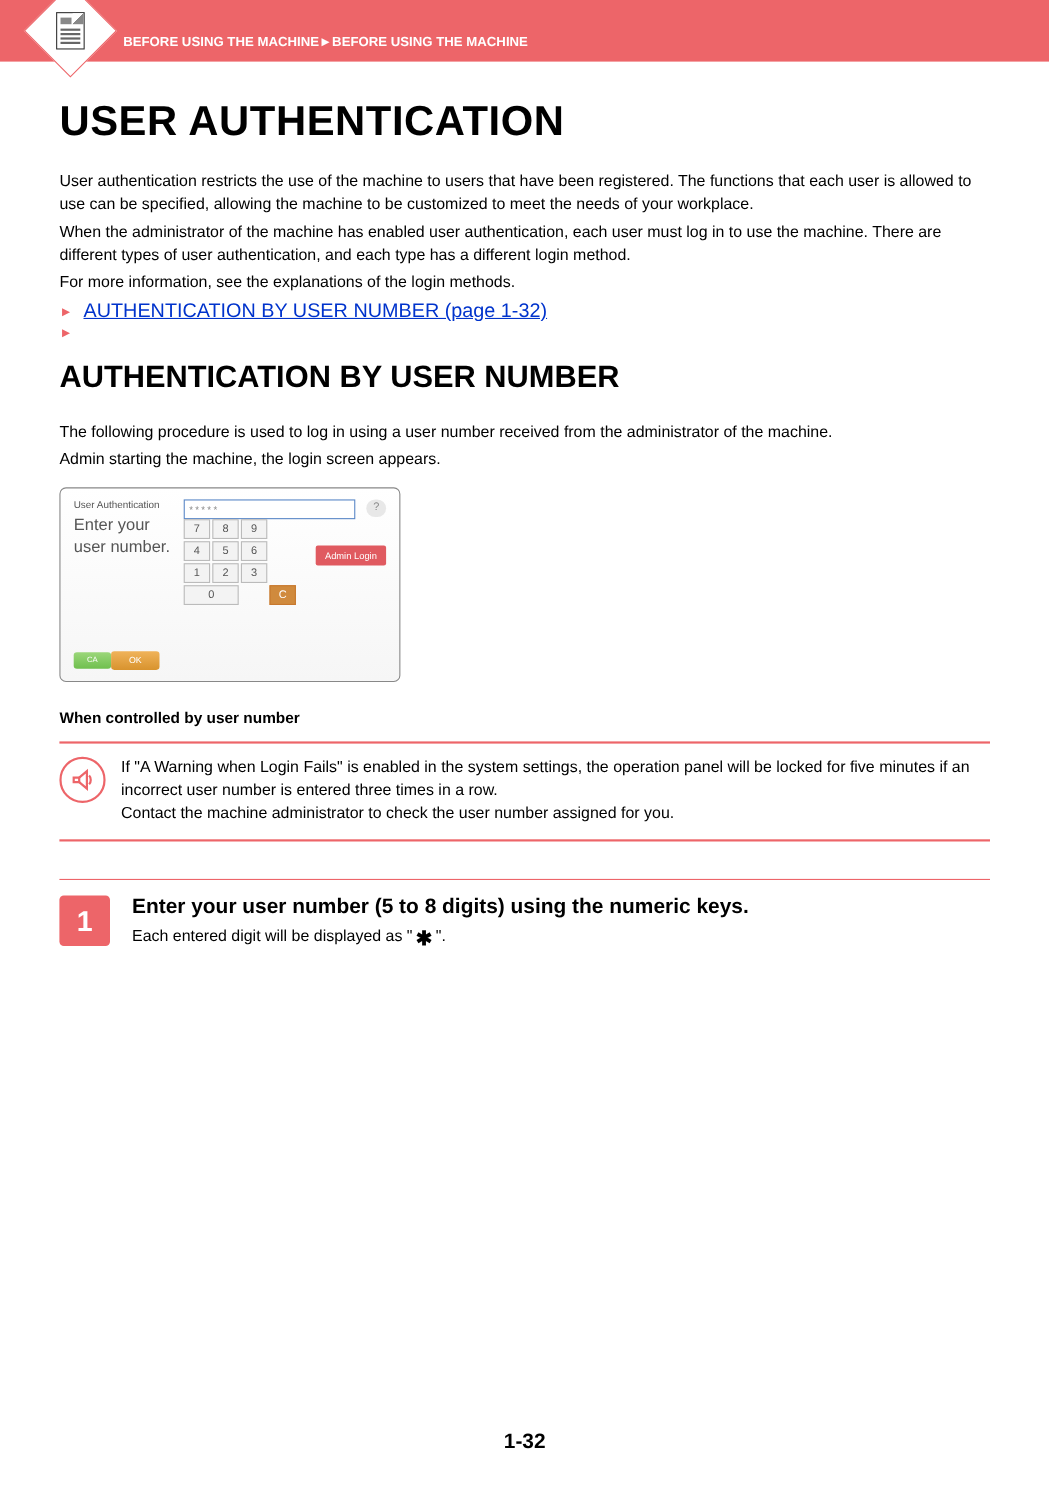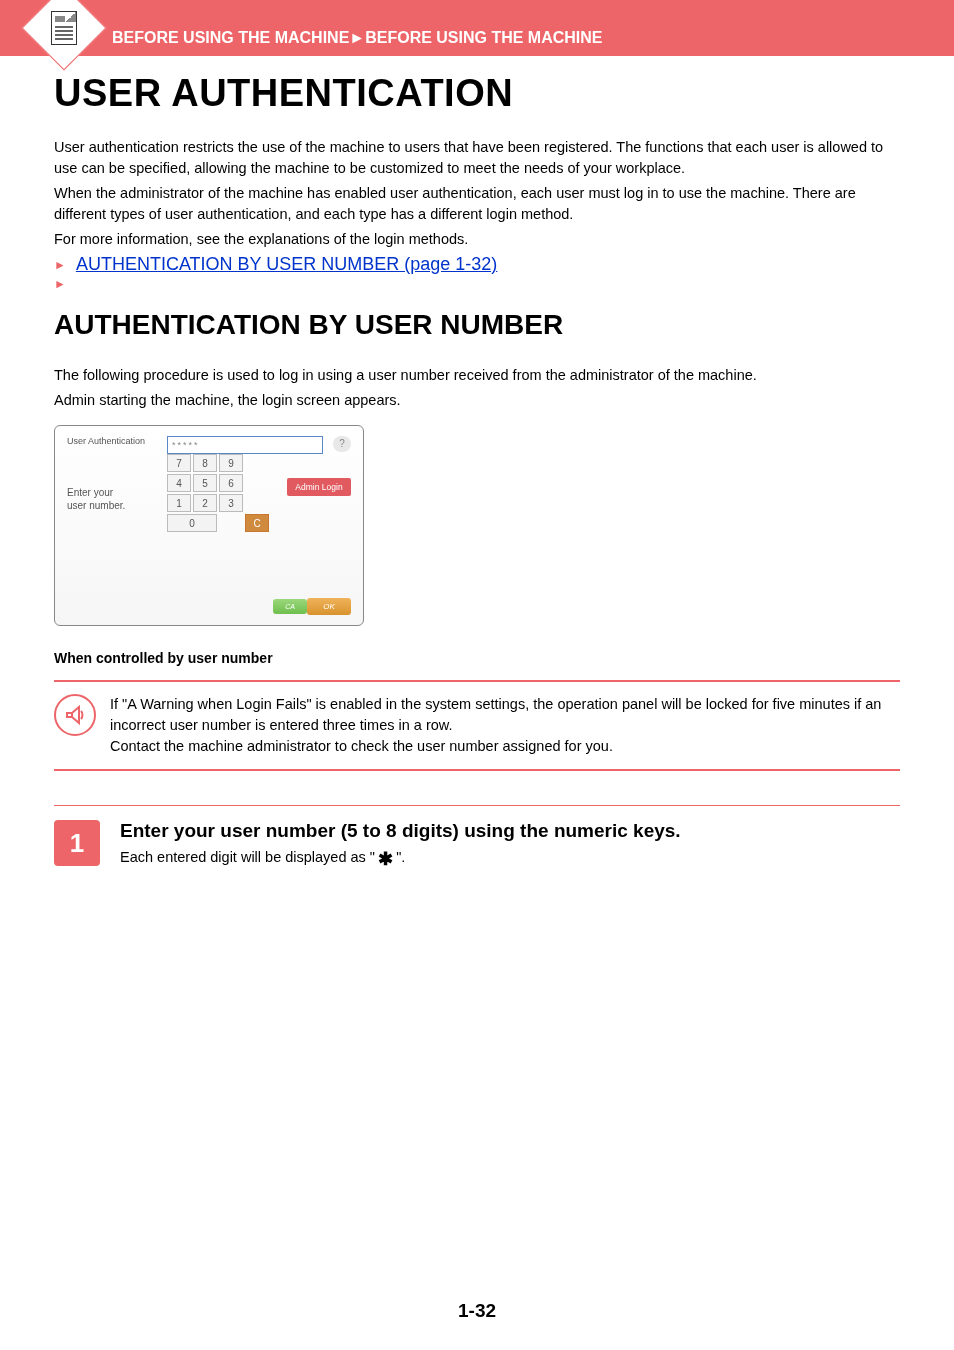--- a/index.html
+++ b/index.html
@@ -45,26 +45,26 @@
     top: 0; right: 0;
     width: 10px; height: 10px;
     background: linear-gradient(135deg, #fff 50%, #888 50%);
   }
   .doc-lines { position:absolute; left:3px; right:3px; top:14px; }
   .doc-lines span { display:block; height:2px; background:#666; margin-bottom:2px; }
   .doc-bar { position:absolute; left:3px; top:4px; width:10px; height:6px; background:#888; }
   .breadcrumb {
     color: #fff;
     font-weight: bold;
-    font-size: 16px;
+    font-size: 12px;
     margin-left: 82px;
     margin-top: 20px;
   }
   .content {
-    padding: 16px 54px 0 54px;
+    padding: 34px 54px 0 54px;
   }
   h1 {
     font-size: 38px;
     font-weight: 900;
     letter-spacing: 0.5px;
     margin-bottom: 22px;
   }
   .body-text {
     font-size: 14.5px;
     line-height: 1.45;
@@ -107,21 +107,21 @@
     position: relative;
     font-size: 9px;
     color:#555;
   }
   .lp-top-row {
     display:flex;
     align-items:flex-start;
     gap:10px;
   }
   .lp-title { font-size:9px; color:#555; margin-bottom:6px; }
-  .lp-instr { font-size:10px; color:#555; line-height:1.3;margin-top:36px; }
+  .lp-instr { font-size:15px; color:#555; line-height:1.3; }
   .lp-left { width:90px; }
   .lp-input {
     flex:1;
     height:18px;
     border:1px solid #5a88c7;
     background:#fff;
     font-size:9px;
     letter-spacing:2px;
     padding-left:4px;
     color:#888;
@@ -165,24 +165,23 @@
     background:#e05a60;
     color:#fff;
     font-size:8.5px;
     display:flex;
     align-items:center;
     justify-content:center;
     border-radius:2px;
   }
   .lp-bottom {
     display:flex;
-    justify-content:flex-end;
-    align-items:center;
-    margin-top:66px;
-    font-style:italic;
+    justify-content:flex-start;
+    align-items:center;
+    margin-top:42px;
   }
   .ca-btn {
     width:34px; height:15px; border-radius:3px;
     background:linear-gradient(#9bd77a,#6fbf4e);
     color:#fff; font-size:7px;
     display:flex; align-items:center; justify-content:center;
   }
   .ok-btn {
     width:44px; height:17px; border-radius:3px;
     background:linear-gradient(#f0b35a,#d8932e);

